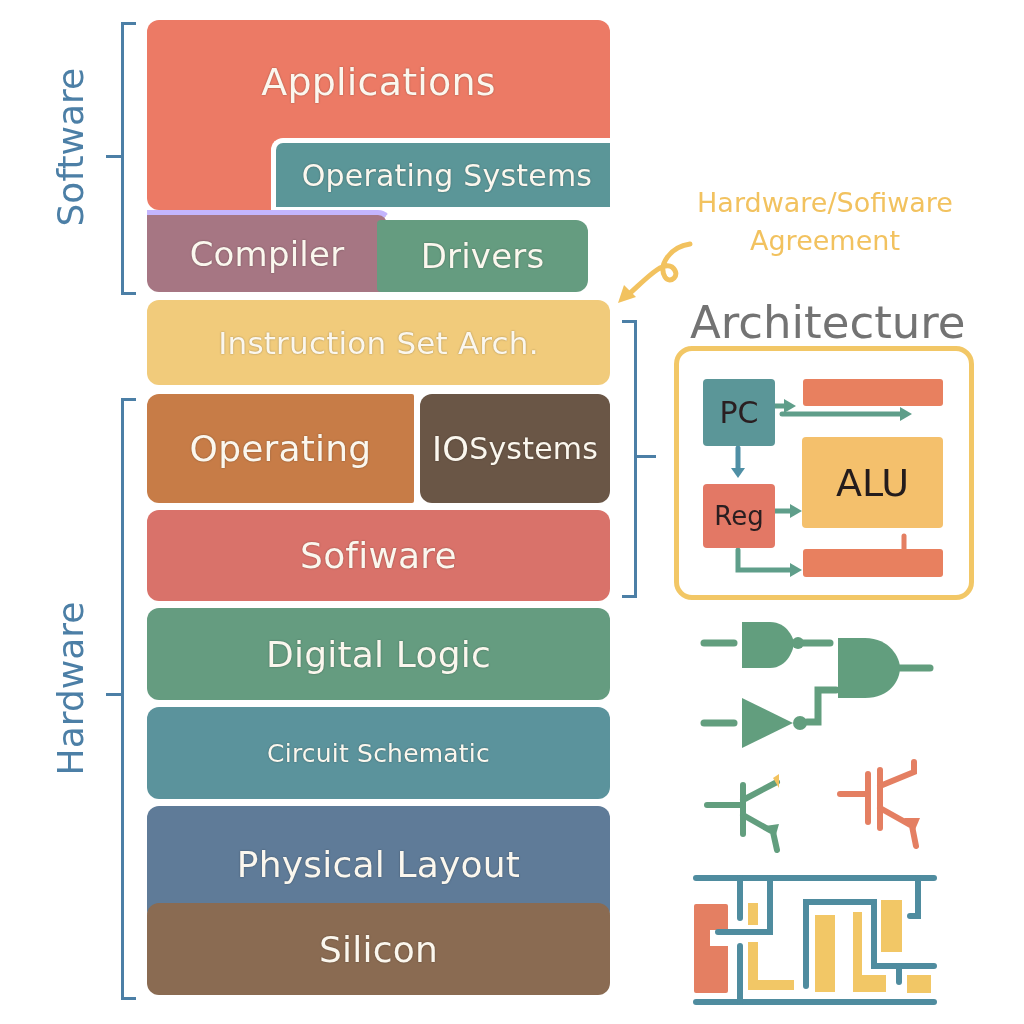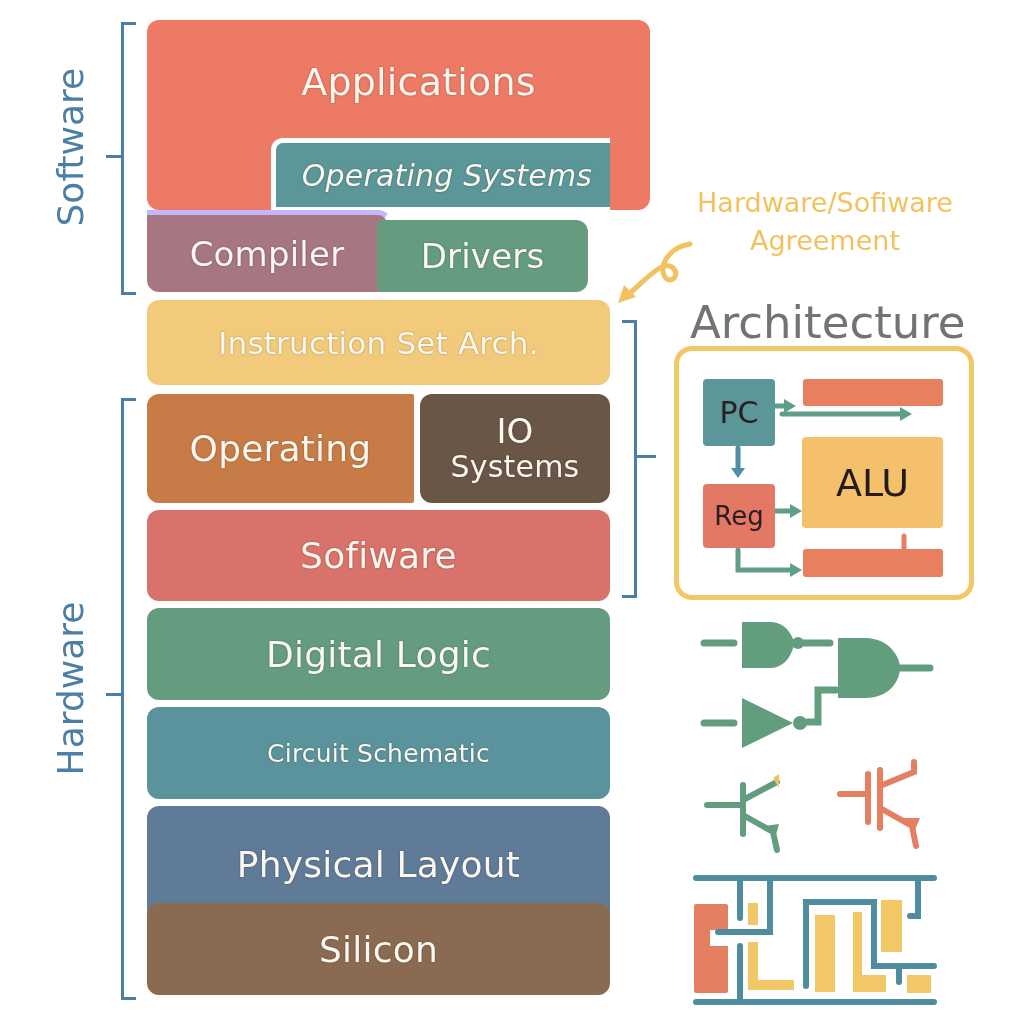--- a/index.html
+++ b/index.html
@@ -19,41 +19,41 @@
 <body>
 
 <div class="bracket" style="left:121px; top:22px; width:12px; height:267px; border-right:none;"></div>
 <div class="tick" style="left:106px; top:155px; width:16px;"></div>
 <div class="side-label" style="left:0px; top:136px; width:140px; text-align:center; transform:rotate(-90deg);">Software</div>
 
 <div class="bracket" style="left:121px; top:398px; width:12px; height:596px; border-right:none;"></div>
 <div class="tick" style="left:106px; top:693px; width:16px;"></div>
 <div class="side-label" style="left:-20px; top:668px; width:180px; text-align:center; transform:rotate(-90deg);">Hardware</div>
 
-<div class="blk" style="left:147px; top:20px; width:463px; height:190px; background:#ec7a65; align-items:flex-start;padding-left:40px;">
+<div class="blk" style="left:147px; top:20px; width:463px; height:190px; background:#ec7a65; align-items:flex-start;">
   <span class="lbl" style="margin-top:40px; font-size:38px;">Applications</span>
 </div>
 <div class="blk" style="left:271px; top:138px; width:339px; height:74px; background:#5b9698; border:5px solid #fff; border-right:none; border-radius:12px 0 0 0; box-sizing:border-box;">
-  <span class="lbl" style="font-size:30px; margin-left:8px;font-style:italic;">Operating Systems</span>
+  <span class="lbl" style="font-size:30px; margin-left:8px;">Operating Systems</span>
 </div>
 <div class="blk" style="left:147px; top:210px; width:245px; height:82px; background:#a67683; border-top:5px solid #c4b5fd; border-right:5px solid #fff; box-sizing:border-box; border-radius:0 14px 12px 12px;">
   <span class="lbl">Compiler</span>
 </div>
 <div class="blk" style="left:377px; top:220px; width:211px; height:72px; background:#659c80; border-radius:4px 12px 12px 4px;">
   <span class="lbl">Drivers</span>
 </div>
 
 <div class="blk" style="left:147px; top:300px; width:463px; height:85px; background:#f1cb7b;">
   <span class="lbl" style="font-size:31px;">Instruction Set Arch.</span>
 </div>
 
 <div class="blk" style="left:147px; top:394px; width:267px; height:109px; background:#c77c47; border-radius:12px 2px 2px 12px;">
   <span class="lbl" style="font-size:36px;">Operating</span>
 </div>
-<div class="blk" style="left:420px; top:394px; width:190px; height:109px; background:#6a5646; flex-direction:column; line-height:36px;">
+<div class="blk" style="left:420px; top:394px; width:190px; height:109px; background:#6a5646; line-height:36px;">
   <span class="lbl" style="font-size:34px;">IO</span>
   <span class="lbl" style="font-size:30px;">Systems</span>
 </div>
 
 <div class="blk" style="left:147px; top:510px; width:463px; height:91px; background:#d9726a;">
   <span class="lbl" style="font-size:36px;">Sofiware</span>
 </div>
 
 <div class="blk" style="left:147px; top:608px; width:463px; height:92px; background:#659c80;">
   <span class="lbl" style="font-size:36px;">Digital Logic</span>

